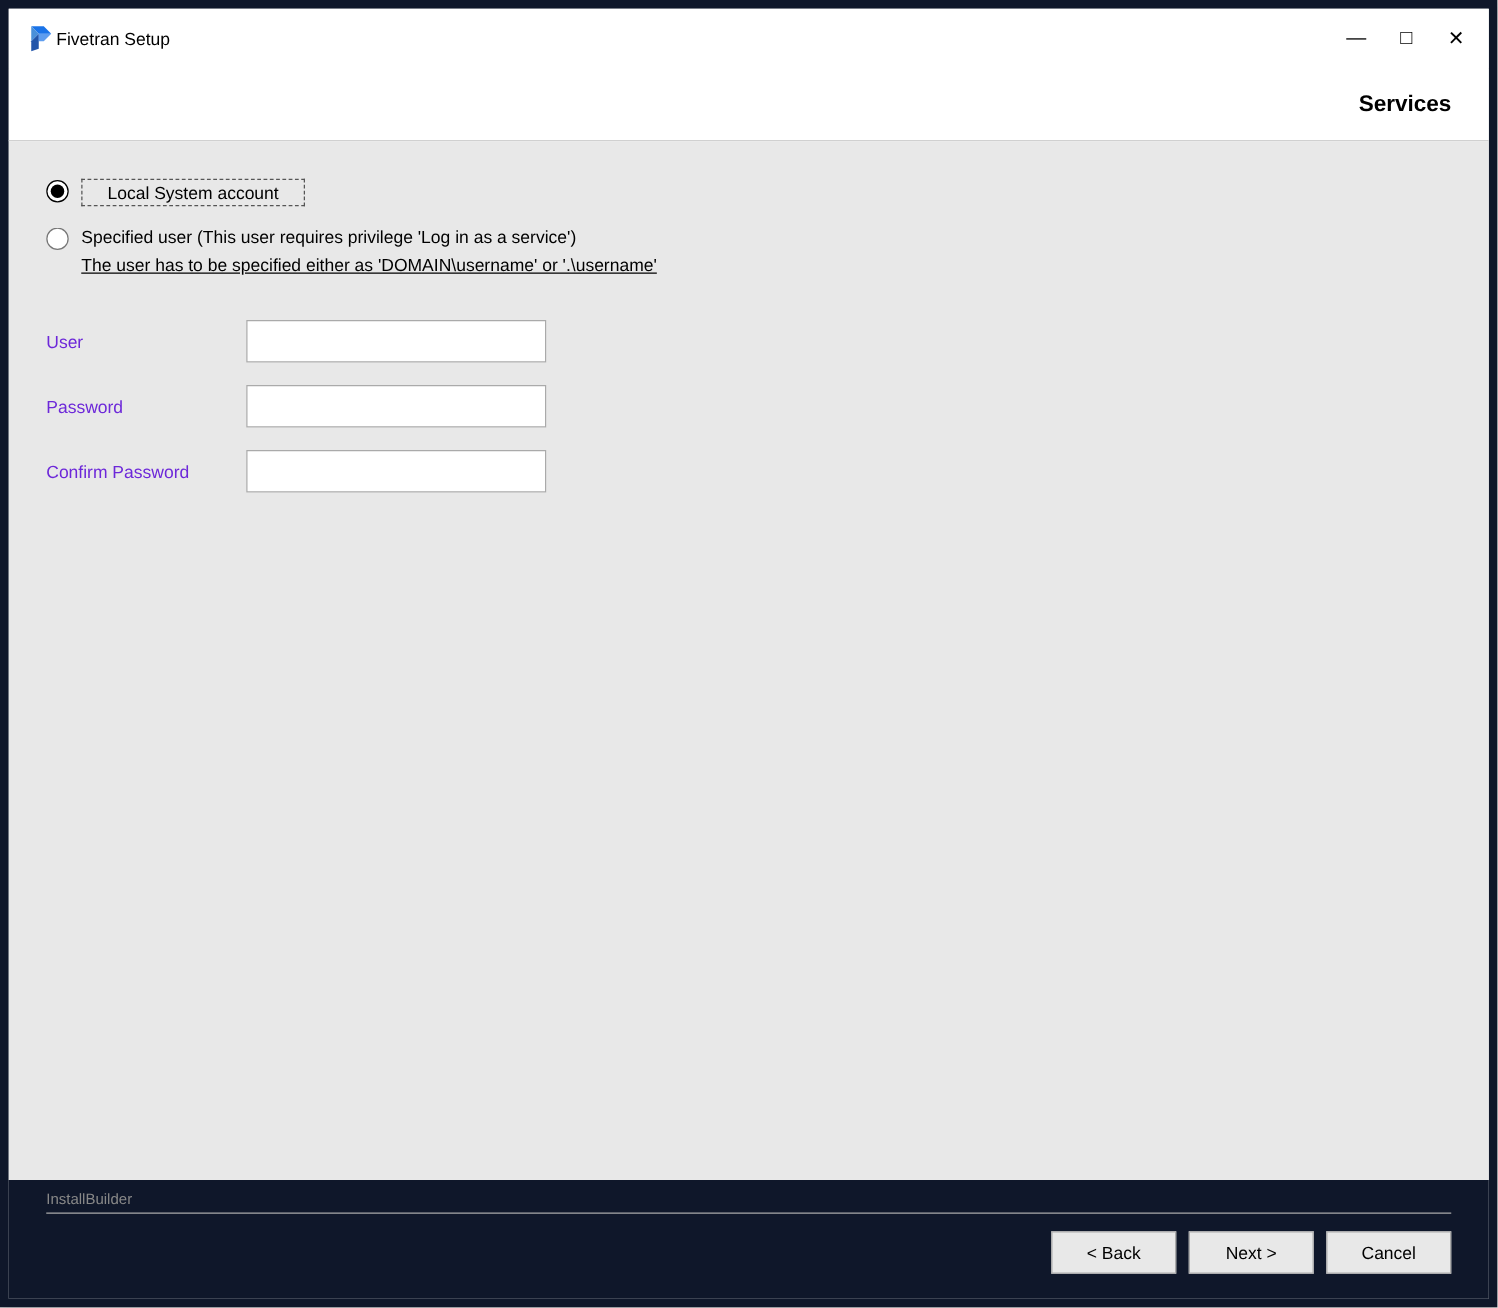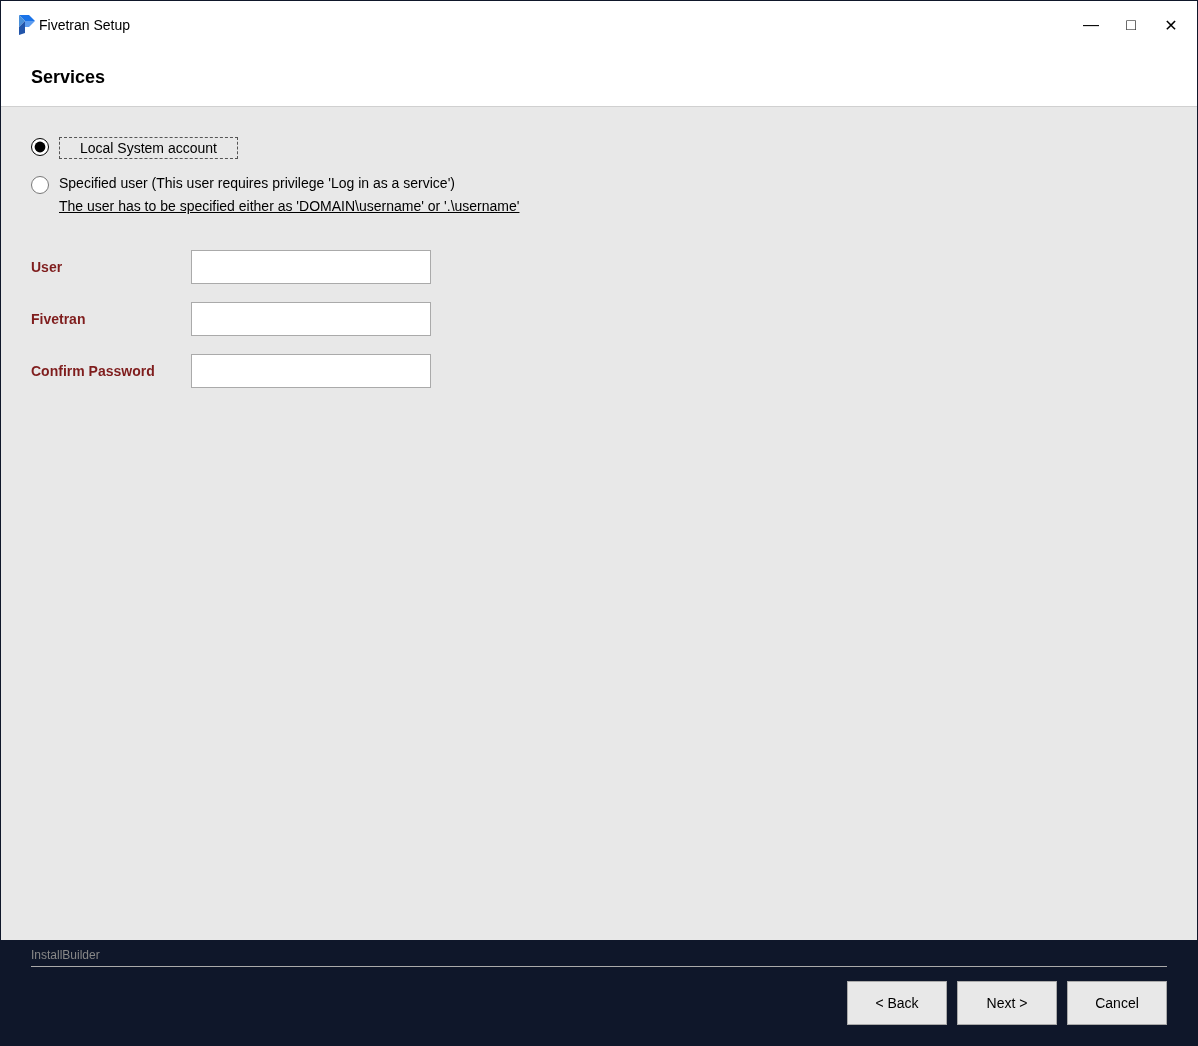--- a/index.html
+++ b/index.html
@@ -14,21 +14,21 @@
       align-items: center;
       justify-content: center;
       min-height: 100vh;
       font-family: "Segoe UI", Arial, sans-serif;
     }
 
     .window {
       width: 1198px;
       height: 1046px;
       background: #ffffff;
-      border: 1px solid #0f172a;
+      border: 7px solid #0f172a;
       box-shadow: 2px 2px 10px rgba(0,0,0,0.4);
       display: flex;
       flex-direction: column;
     }
 
     
     .title-bar {
       background: #ffffff;
       display: flex;
       align-items: center;
@@ -61,23 +61,24 @@
       height: 24px;
       display: flex;
       align-items: center;
       justify-content: center;
       padding: 0;
     }
 
     
     .header-section {
       background: #ffffff;
-      padding: 18px 30px 18px 30px;
+      padding: 18px 30px 18px 42px;
       border-bottom: 1px solid #d0d0d0;
       flex-shrink: 0;
+      text-align: right;
     }
 
     .page-title {
       font-size: 18px;
       font-weight: 700;
       color: #000;
     }
 
     
     .main-content {
@@ -146,24 +147,23 @@
     }
 
     .form-row {
       display: flex;
       align-items: center;
       gap: 0;
     }
 
     .form-label {
       font-size: 14px;
-      color: #7f1d1d;
+      color: #6d28d9;
       width: 160px;
       flex-shrink: 0;
-      font-weight: bold;
     }
 
     .form-input {
       width: 240px;
       height: 34px;
       background: #ffffff;
       border: 1px solid #aaa;
       padding: 4px 8px;
       font-size: 13px;
       font-family: "Segoe UI", Arial, sans-serif;
@@ -192,21 +192,21 @@
 
     .footer-buttons {
       display: flex;
       justify-content: flex-end;
       gap: 10px;
       padding-bottom: 20px;
     }
 
     .footer-btn {
       min-width: 100px;
-      height: 44px;
+      height: 34px;
       background: #e8e8e8;
       border: 1px solid #aaa;
       font-size: 14px;
       font-family: "Segoe UI", Arial, sans-serif;
       cursor: pointer;
       padding: 0 20px;
       color: #000;
     }
 
     
@@ -259,21 +259,21 @@
     </div>
 
     <div class="form-fields">
 
       <div class="form-row">
         <label class="form-label" for="user_input">User</label>
         <input type="text" id="user_input" class="form-input" value="" style="">
       </div>
 
       <div class="form-row">
-        <label class="form-label" for="password_input">Fivetran</label>
+        <label class="form-label" for="password_input">Password</label>
         <input type="password" id="password_input" class="form-input" value="" style="">
       </div>
 
       <div class="form-row">
         <label class="form-label" for="confirm_password_input">Confirm Password</label>
         <input type="password" id="confirm_password_input" class="form-input" value="" style="">
       </div>
 
     </div>
   </div>

